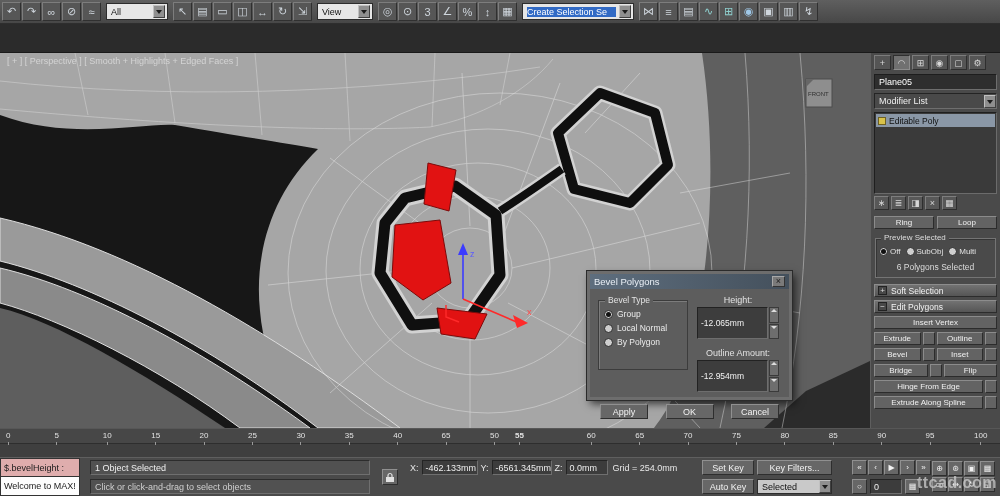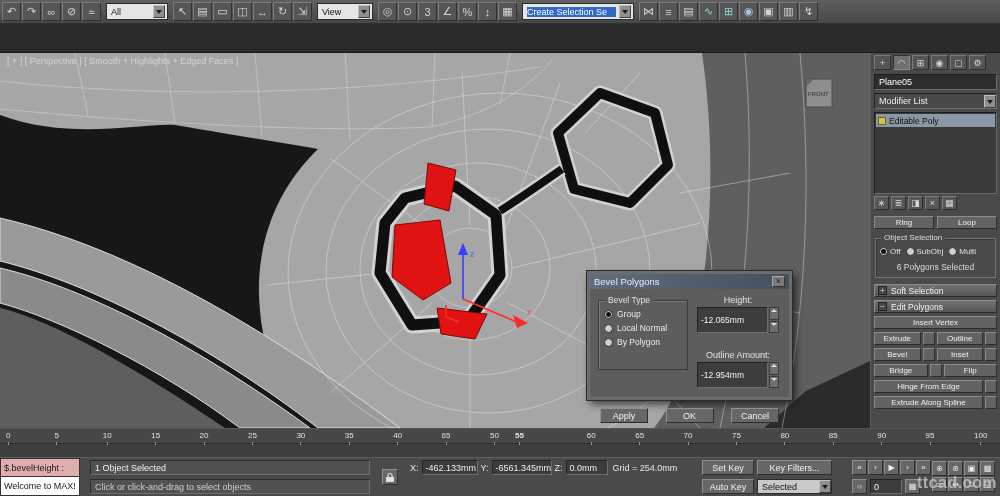--- a/index.html
+++ b/index.html
@@ -59,21 +59,21 @@
 .dialog{position:absolute;left:587px;top:218px;width:205px;height:129px;background:#5d5d5d;border:3px solid #6d6d6d;outline:1px solid #2b2b2b;box-shadow:3px 4px 8px rgba(0,0,0,.65);z-index:10;}
 .dlg-title{height:15px;background:linear-gradient(90deg,#5e6e7e,#44505c);color:#e9eff6;font-size:9.5px;display:flex;align-items:center;padding:0 4px;}
 .dlg-title .ttl{flex:1;}
 .dlg-close{width:13px;height:11px;background:#7a7a7a;border:1px solid;border-color:#a8a8a8 #333 #333 #a8a8a8;color:#1c1c1c;font-size:9px;line-height:9px;text-align:center;}
 .dlg-body{display:flex;padding:5px 8px 2px;gap:9px;}
 .groupbox{position:relative;width:90px;height:70px;border:1px solid #3c3c3c;box-shadow:1px 1px 0 #7c7c7c inset;margin-top:6px;padding:8px 5px 2px;display:flex;flex-direction:column;gap:4px;}
 .gb-label{position:absolute;top:-6px;left:6px;background:#5d5d5d;padding:0 3px;font-size:8.5px;color:#e4e4e4;}
 .radio-row{display:flex;align-items:center;gap:4px;font-size:8.5px;color:#ececec;}
 .dlg-right{width:82px;display:flex;flex-direction:column;}
 .dlg-lab{text-align:center;font-size:9px;color:#e2e2e2;margin:1px 0 2px;}
-.spinner{height:26px;display:flex;margin-bottom:16px;}
+.spinner{height:32px;display:flex;margin-bottom:8px;}
 .spin-val{flex:1;background:#3d3d3d;border:1px solid;border-color:#222 #6e6e6e #6e6e6e #222;color:#f2f2f2;font-size:8.5px;display:flex;align-items:center;padding:0 3px;}
 .spin-btns{width:10px;display:flex;flex-direction:column;gap:1px;margin-left:1px;}
 .spin-btns i{display:block;flex:1;background:#6e6e6e;border:1px solid #3a3a3a;position:relative;}
 .spin-btns i.up::after{content:"";position:absolute;left:1px;top:1px;border-left:3px solid transparent;border-right:3px solid transparent;border-bottom:3px solid #ddd;}
 .spin-btns i.dn::after{content:"";position:absolute;left:1px;top:1px;border-left:3px solid transparent;border-right:3px solid transparent;border-top:3px solid #ddd;}
 .dlg-buttons{display:flex;justify-content:space-between;padding:2px 10px 0;}
 .dlg-btn{width:48px;height:15px;font-size:9px;}
 
 
 .timeline{height:29px;background:#3f3f3f;}
@@ -310,21 +310,21 @@
           <div class="stk-tool" data-name="show-end-result-icon">≣</div>
           <div class="stk-tool" data-name="make-unique-icon">◨</div>
           <div class="stk-tool" data-name="remove-modifier-icon">×</div>
           <div class="stk-tool" data-name="configure-modifier-sets-icon">▦</div>
         </div>
       <div class="rl-row">
         <div class="pbtn" data-name="ring-button">Ring</div>
         <div class="pbtn" data-name="loop-button">Loop</div>
       </div>
       <div class="preview-group" data-name="preview-selection-group">
-        <span class="pg-label" data-name="preview-selection-label">Object Selection</span>
+        <span class="pg-label" data-name="preview-selection-label">Preview Selected</span>
         <div class="pg-radios">
           <label data-name="preview-off-radio">
               <span class="radio sel" data-name="radio-icon"></span>
               <span data-name="radio-label">Off</span>
             </label>
           <label data-name="preview-subobj-radio">
               <span class="radio" data-name="radio-icon"></span>
               <span data-name="radio-label">SubObj</span>
             </label>
           <label data-name="preview-multi-radio">

